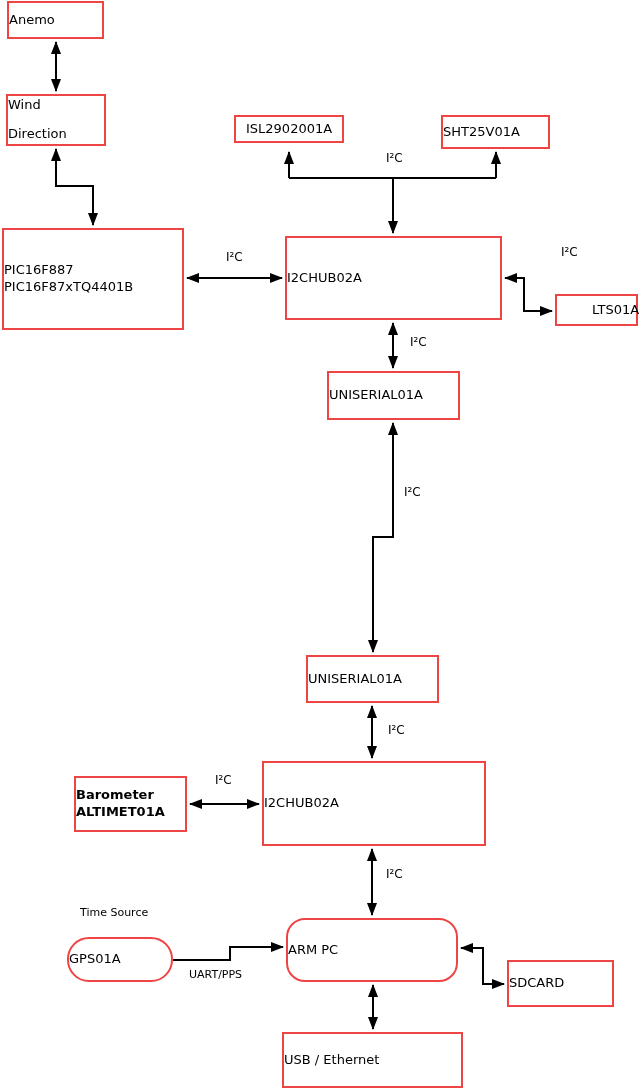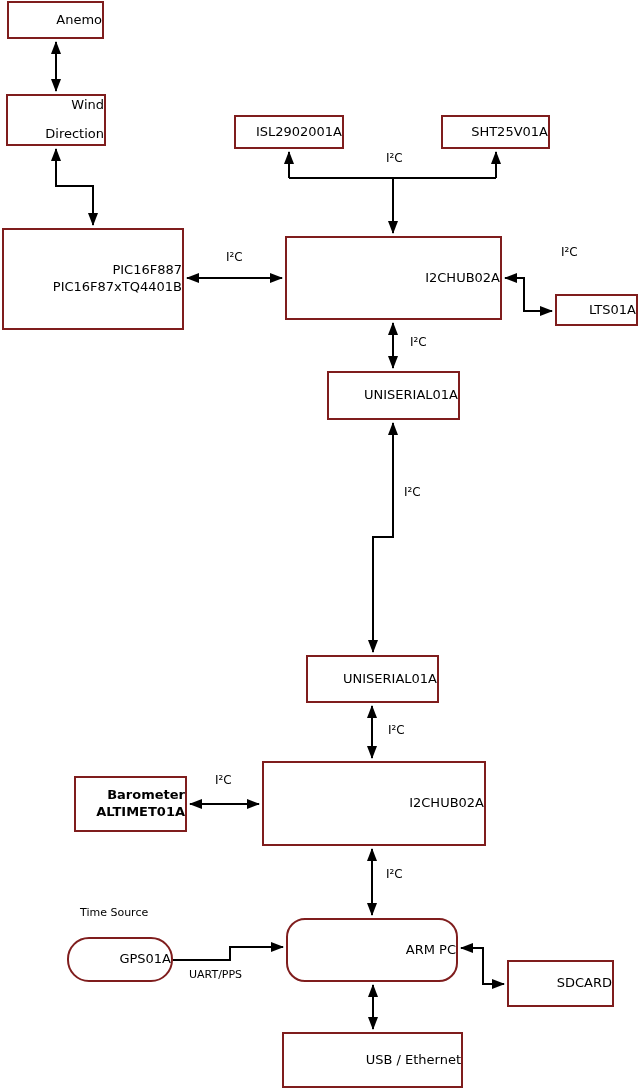--- a/index.html
+++ b/index.html
@@ -12,25 +12,25 @@
     width: 640px;
     height: 1089px;
     background: #ffffff;
     font-family: "DejaVu Sans", sans-serif;
     color: #000000;
     overflow: hidden;
   }
   .node {
     position: absolute;
     box-sizing: border-box;
-    border: 2px solid #7f1d1d;
+    border: 2px solid #ef4444;
     background: #ffffff;
     display: flex;
     flex-direction: column;
-    align-items: flex-end;
+    align-items: flex-start;
     justify-content: center;
     text-align: center;
     font-size: 13px;
     line-height: 1.3;
     white-space: nowrap;
   }
   .edge-label {
     position: absolute;
     font-size: 12px;
     line-height: 1.1;
@@ -101,21 +101,21 @@
   <div class="node" style="left:6px; top:94px; width:100px; height:52px;gap:12px;">
     <span>Wind</span>
     <span>Direction</span>
   </div>
 
   <div class="node" style="left:2px; top:228px; width:182px; height:102px;">
     <span>PIC16F887</span>
     <span>PIC16F87xTQ4401B</span>
   </div>
 
-  <div class="node" style="left:234px; top:115px; width:110px; height:34px;">
+  <div class="node" style="left:234px; top:115px; width:110px; height:28px;padding-left:10px;">
     <span>ISL2902001A</span>
   </div>
 
   <div class="node" style="left:441px; top:115px; width:109px; height:34px;">
     <span>SHT25V01A</span>
   </div>
 
   <div class="node" style="left:285px; top:236px; width:217px; height:84px;">
     <span>I2CHUB02A</span>
   </div>

